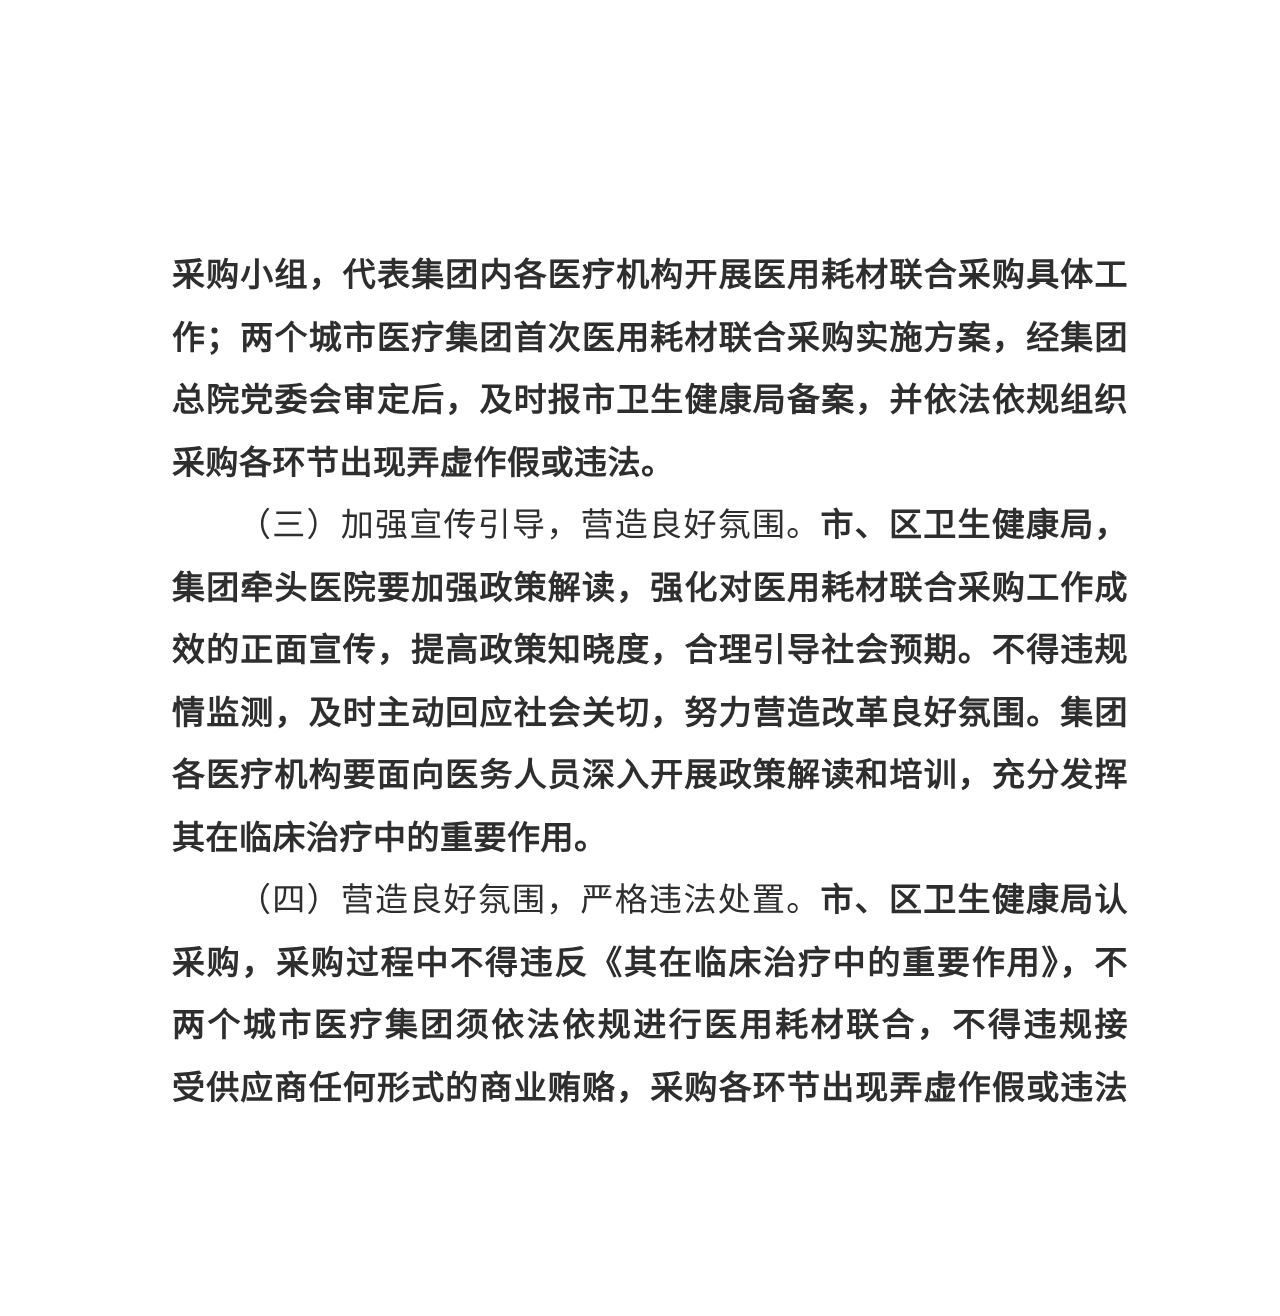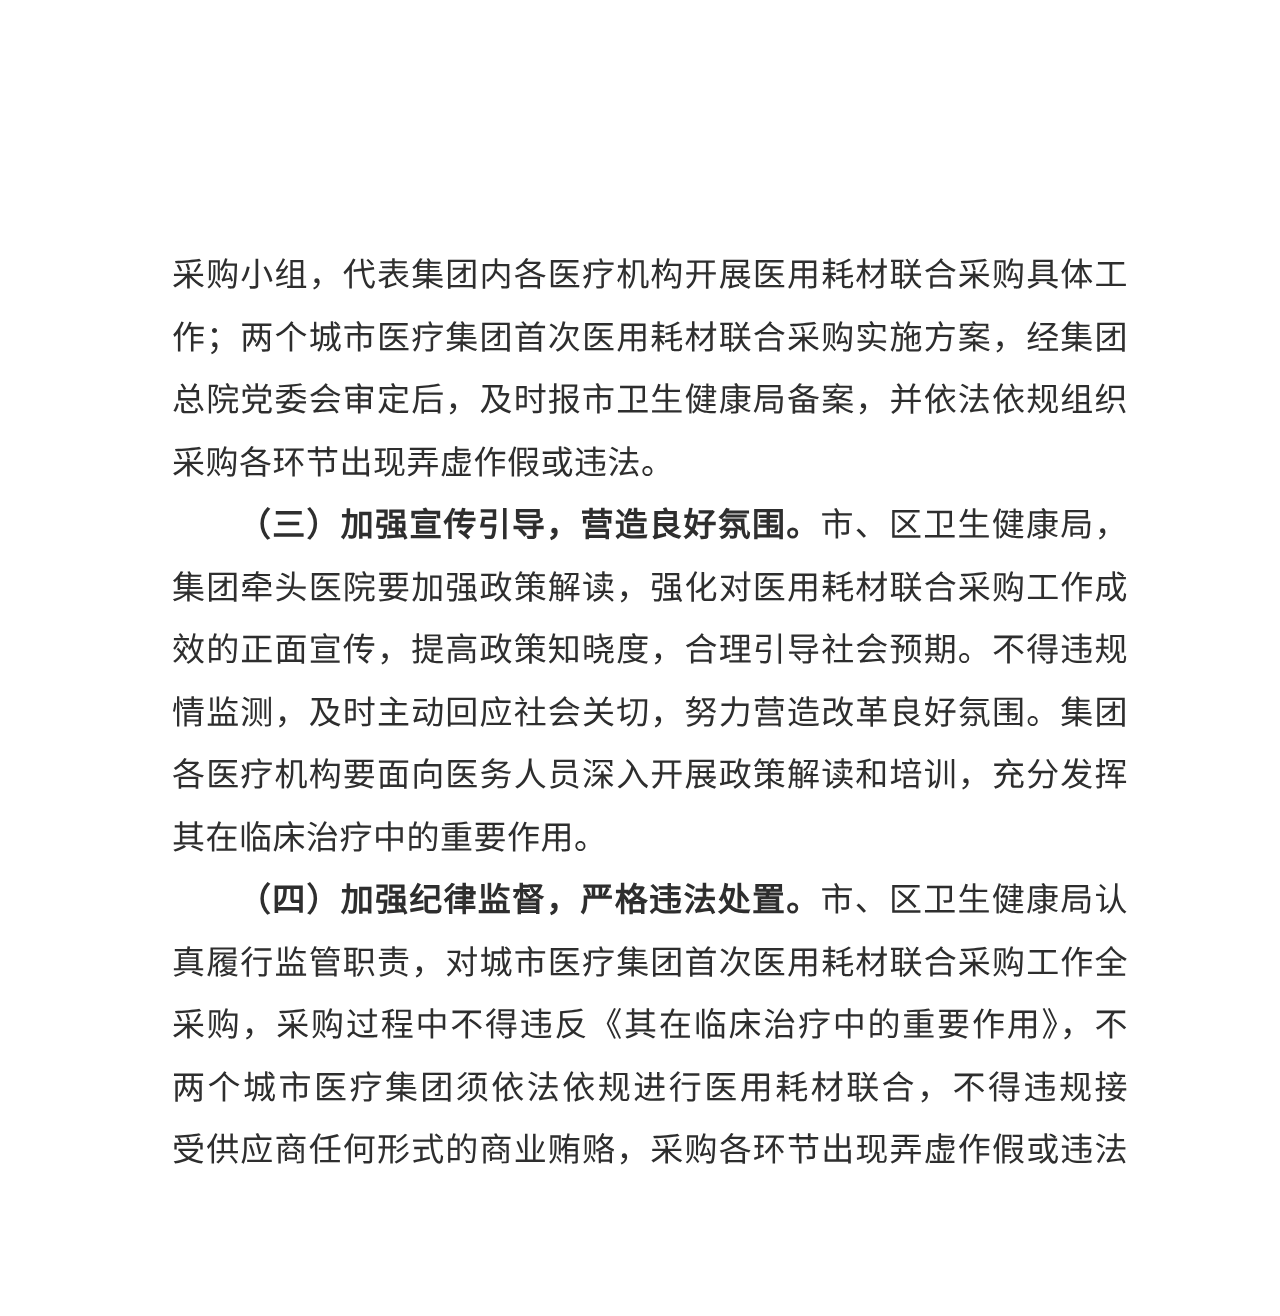--- a/index.html
+++ b/index.html
@@ -33,40 +33,39 @@
   }
   .line.indent {
     text-indent: 2em;
   }
   .line.para-end {
     text-align: left;
     text-align-last: left;
   }
   .kai {
     
-    font-weight: 700;
+    font-weight: 400;
   }
   .body {
-    font-weight: 400;
+    font-weight: 700;
   }
 </style>
 </head>
 <body>
 
 <div class="page">
   <div class="textblock">
       <div class="line"><span class="body">采购小组，代表集团内各医疗机构开展医用耗材联合采购具体工</span></div>
       <div class="line"><span class="body">作；两个城市医疗集团首次医用耗材联合采购实施方案，经集团</span></div>
       <div class="line"><span class="body">总院党委会审定后，及时报市卫生健康局备案，并依法依规组织</span></div>
       <div class="line para-end"><span class="body">采购各环节出现弄虚作假或违法。</span></div>
       <div class="line indent"><span class="kai">（三）加强宣传引导，营造良好氛围。</span><span class="body">市、区卫生健康局，</span></div>
       <div class="line"><span class="body">集团牵头医院要加强政策解读，强化对医用耗材联合采购工作成</span></div>
       <div class="line"><span class="body">效的正面宣传，提高政策知晓度，合理引导社会预期。不得违规接</span></div>
       <div class="line"><span class="body">情监测，及时主动回应社会关切，努力营造改革良好氛围。集团</span></div>
       <div class="line"><span class="body">各医疗机构要面向医务人员深入开展政策解读和培训，充分发挥</span></div>
       <div class="line para-end"><span class="body">其在临床治疗中的重要作用。</span></div>
-      <div class="line indent"><span class="kai">（四）加强纪律监督，严格违法处置。</span><span class="body">市、区卫生健康局认</span></div>
-      <div class="line"><span class="body">真履行监管职责，对城市医疗集团首次医用耗材联合采购工作全</span></div>
+      <div class="line indent"><span class="kai">（四）营造良好氛围，严格违法处置。</span><span class="body">市、区卫生健康局认</span></div>
       <div class="line"><span class="body">采购，采购过程中不得违反《其在临床治疗中的重要作用》，不</span></div>
       <div class="line"><span class="body">两个城市医疗集团须依法依规进行医用耗材联合，不得违规接</span></div>
       <div class="line"><span class="body">受供应商任何形式的商业贿赂，采购各环节出现弄虚作假或违法</span></div>
     </div>
 </div>
 
 </body></html>

